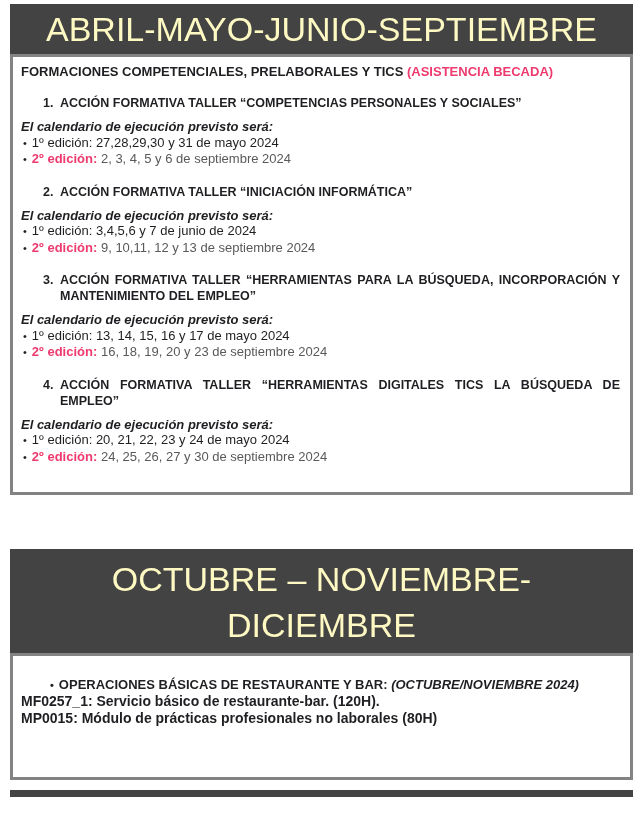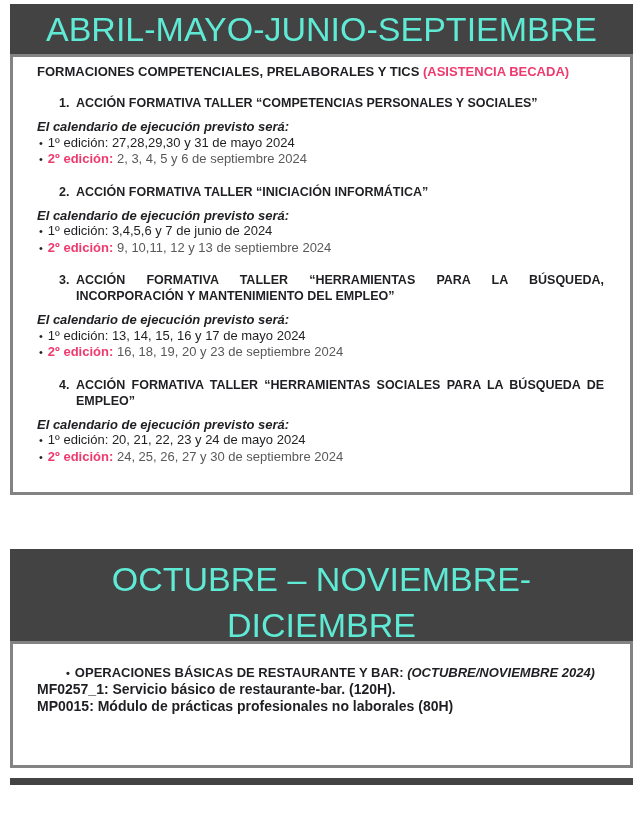--- a/index.html
+++ b/index.html
@@ -13,33 +13,33 @@
   }
   .page-title{
     margin:3px 0 0 42px;
     font-size:32px;line-height:40px;
     font-weight:bold;letter-spacing:1px;
     color:#3d3d3d;
   }
   .banner{
     margin:4px 10px 0;
     background:#434343;
-    color:#5eead4;
+    color:#fef9c3;
     text-align:center;
   }
   .banner1{height:50px;line-height:50px;font-size:34px;}
   .banner2{
-    margin-top:54px;height:92px;box-sizing:border-box;
+    margin-top:54px;height:104px;box-sizing:border-box;
     padding-top:7px;font-size:34px;line-height:46px;
   }
   .box{
     margin:0 10px;
     border:3px solid #838383;
     box-sizing:border-box;
-    padding:5px 24px;
+    padding:5px 8px;
     background:#fff;
   }
   .box1{height:441px;}
   .box2{height:127px;font-size:13px;}
   .box-header{font-size:13px;font-weight:bold;margin-top:2px;}
   .pink{color:#ee3a6e;font-weight:bold;}
   .item{
     display:flex;
     margin:16px 2px 0 22px;
     font-weight:bold;font-size:12.5px;line-height:16px;
@@ -97,21 +97,21 @@
       <span class="item-title">ACCIÓN FORMATIVA TALLER “HERRAMIENTAS PARA LA BÚSQUEDA, INCORPORACIÓN Y MANTENIMIENTO DEL EMPLEO”</span>
     </div>
     <div class="cal">
       <div class="cal-header">El calendario de ejecución previsto será:</div>
       <div><span class="bullet">•</span><span class="ed1">1º edición:</span> <span class="ed1">13, 14, 15, 16 y 17 de mayo 2024</span></div>
       <div><span class="bullet">•</span><span class="pink">2º edición:</span> <span class="muted">16, 18, 19, 20 y 23 de septiembre 2024</span></div>
     </div>
 
     <div class="item">
       <span class="item-num">4.</span>
-      <span class="item-title">ACCIÓN FORMATIVA TALLER “HERRAMIENTAS SOCIALES PARA LA BÚSQUEDA DE EMPLEO”</span>
+      <span class="item-title">ACCIÓN FORMATIVA TALLER “HERRAMIENTAS DIGITALES TICS LA BÚSQUEDA DE EMPLEO”</span>
     </div>
     <div class="cal">
       <div class="cal-header">El calendario de ejecución previsto será:</div>
       <div><span class="bullet">•</span><span class="ed1">1º edición:</span> <span class="ed1">20, 21, 22, 23 y 24 de mayo 2024</span></div>
       <div><span class="bullet">•</span><span class="pink">2º edición:</span> <span class="muted">24, 25, 26, 27 y 30 de septiembre 2024</span></div>
     </div>
   </div>
 
   <div class="banner banner2">
     <div>OCTUBRE – NOVIEMBRE-</div>

